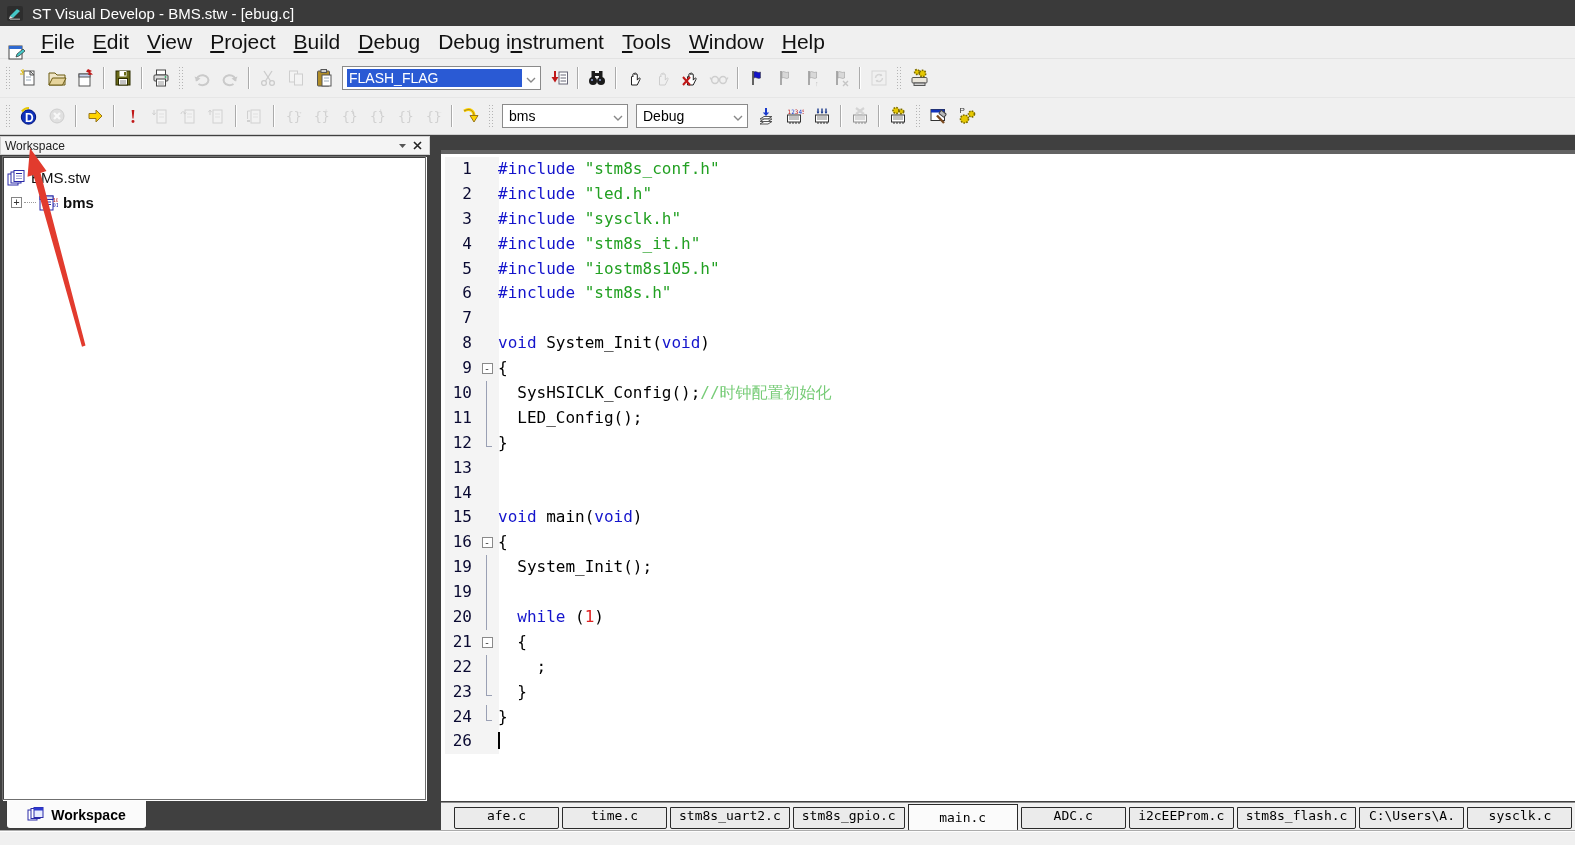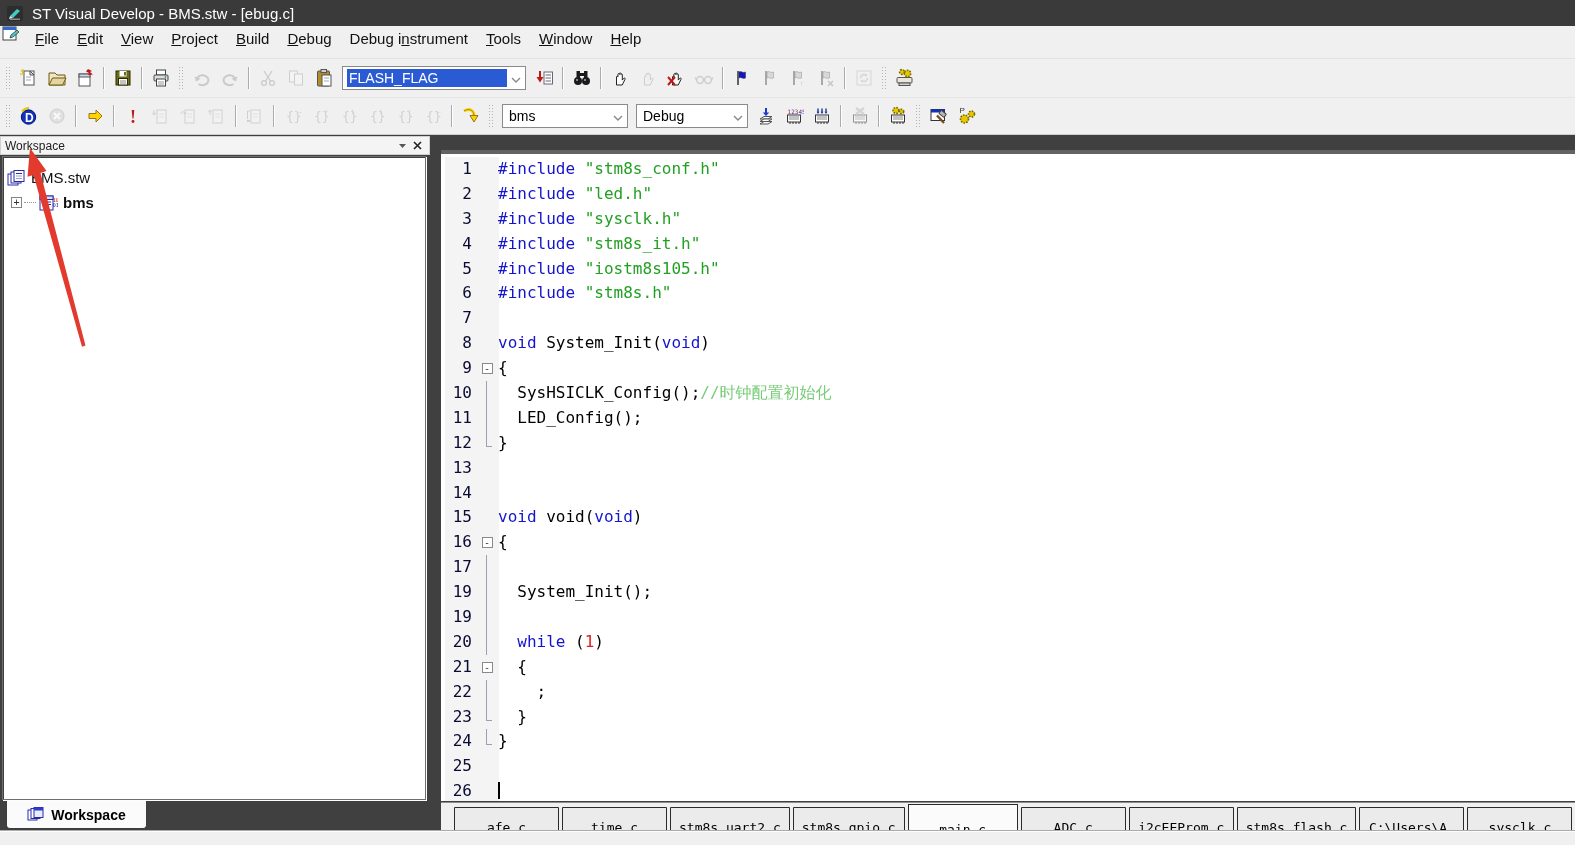--- a/index.html
+++ b/index.html
@@ -5,22 +5,22 @@
   html,body{margin:0;padding:0;width:1575px;height:845px;overflow:hidden;
     background:#f0f0f0;font-family:"Liberation Sans",sans-serif;}
   *{box-sizing:border-box;}
 
   
   .titlebar{height:26px;background:#3a3a3a;color:#fff;display:flex;align-items:center;
     padding-left:7px;font-size:15px;}
   .titlebar .appicon{width:17px;height:17px;margin-right:8px;flex:0 0 auto;}
 
   
-  .menubar{height:33px;background:#f0f0f0;display:flex;align-items:flex-start;
-    font-size:15px;color:#111;border-bottom:1px solid #e3e3e3;}
+  .menubar{height:33px;background:#f0f0f0;display:flex;align-items:flex-end;
+    font-size:21px;color:#111;border-bottom:1px solid #e3e3e3;padding-left:6px;}
   .menubar .mdiicon{width:18px;height:16px;margin:0 6px 0 2px;}
   .menu-item{padding:4px 9px;cursor:default;}
   .menu-item u{text-decoration:underline;}
 
   
   .tbrow{display:flex;align-items:center;background:#f0f0f0;padding-left:2px;}
   .tbrow1{height:39px;border-bottom:1px solid #e6e6e6;}
   .tbrow2{height:37px;border-bottom:1px solid #cfcfcf;}
   .tbtn{width:28px;height:26px;display:flex;align-items:center;justify-content:center;flex:0 0 auto;}
   .tbtn svg{display:block;}
@@ -75,21 +75,21 @@
     font:10px/9px "DejaVu Sans Mono",monospace;text-align:center;}
   .codetext{font-size:16px;color:#000;padding-left:3px;}
   .caret{display:inline-block;width:2px;height:17px;background:#000;vertical-align:-3px;}
 
   
   .tabsrow{position:absolute;left:441px;right:0;top:667px;height:28px;display:flex;
     align-items:flex-start;padding-left:13px;gap:3px;overflow:hidden;
     border-top:1px solid #8d8d8d;background:#f0f0f0;}
   .ftab{margin-top:4px;height:22px;line-height:21px;min-width:105px;text-align:center;
     background:#ebebeb;border:1px solid #2a2a2a;font:13px "DejaVu Sans Mono",monospace;
-    padding:12px 8px;border-radius:0 0 2px 2px;flex:0 0 auto;}
+    padding:0 8px;border-radius:0 0 2px 2px;flex:0 0 auto;}
   .ftab.active{margin-top:1px;height:27px;line-height:25px;background:#fbfbfb;
     border-bottom:1px solid #fbfbfb;min-width:110px;}
 
   
   .statusbar{height:15px;background:#f0f0f0;border-top:1px solid #ababab;
     box-shadow:inset 0 1px 0 #fdfdfd;}
 
   
   .overlay{position:absolute;left:0;top:0;width:1575px;height:845px;pointer-events:none;z-index:50;}
 </style>
@@ -206,21 +206,21 @@
     </div>
     <div class="tbtn">
       <svg viewBox="0 0 20 20" width="20" height="20">
         <rect x="3.5" y="3" width="12" height="15" rx="1" fill="#b08d28" stroke="#555"></rect>
         <rect x="7" y="1.5" width="5.5" height="3" fill="#d0d0d0" stroke="#555"></rect>
         <rect x="8" y="7" width="9" height="11" fill="#fff" stroke="#555"></rect>
         <line x1="10" y1="10" x2="15" y2="10" stroke="#9ab"></line>
         <line x1="10" y1="13" x2="15" y2="13" stroke="#9ab"></line>
       </svg>
     </div>
-    <div class="combo sel" style="width: 184px;">
+    <div class="combo sel" style="width: 199px;">
       <span class="cval">FLASH_FLAG</span>
       <span class="carrow"><svg width="10" height="6" viewBox="0 0 10 6">
           <path d="M1 1l4 4 4-4" stroke="#888" fill="none" stroke-width="1.4"></path>
         </svg></span>
     </div>
     <div class="tbtn">
       <svg viewBox="0 0 20 20" width="20" height="20">
         <line x1="6" y1="3" x2="6" y2="10" stroke="#c01818" stroke-width="2"></line>
         <path d="M6 14.5L2.5 9h7z" fill="#c01818"></path>
         <rect x="10" y="4" width="8.5" height="12" fill="#fff" stroke="#667"></rect>
@@ -594,31 +594,29 @@
         <div class="line"><span class="lnum">5</span><span class="fcell"></span><span class="codetext"><span style="color: rgb(20, 20, 204);">#include</span><span style="color: rgb(0, 0, 0);"> </span><span style="color: rgb(34, 160, 34);">"iostm8s105.h"</span></span></div>
         <div class="line"><span class="lnum">6</span><span class="fcell"></span><span class="codetext"><span style="color: rgb(20, 20, 204);">#include</span><span style="color: rgb(0, 0, 0);"> </span><span style="color: rgb(34, 160, 34);">"stm8s.h"</span></span></div>
         <div class="line"><span class="lnum">7</span><span class="fcell"></span><span class="codetext"></span></div>
         <div class="line"><span class="lnum">8</span><span class="fcell"></span><span class="codetext"><span style="color: rgb(20, 20, 204);">void</span><span style="color: rgb(0, 0, 0);"> System_Init(</span><span style="color: rgb(20, 20, 204);">void</span><span style="color: rgb(0, 0, 0);">)</span></span></div>
         <div class="line"><span class="lnum">9</span><span class="fcell"><span class="fbox">-</span></span><span class="codetext"><span style="color: rgb(0, 0, 0);">{</span></span></div>
         <div class="line"><span class="lnum">10</span><span class="fcell fline"></span><span class="codetext"><span style="color: rgb(0, 0, 0);">  SysHSICLK_Config();</span><span style="color: rgb(119, 204, 119);">//时钟配置初始化</span></span></div>
         <div class="line"><span class="lnum">11</span><span class="fcell fline"></span><span class="codetext"><span style="color: rgb(0, 0, 0);">  LED_Config();</span></span></div>
         <div class="line"><span class="lnum">12</span><span class="fcell fend"></span><span class="codetext"><span style="color: rgb(0, 0, 0);">}</span></span></div>
         <div class="line"><span class="lnum">13</span><span class="fcell"></span><span class="codetext"></span></div>
         <div class="line"><span class="lnum">14</span><span class="fcell"></span><span class="codetext"></span></div>
-        <div class="line"><span class="lnum">15</span><span class="fcell"></span><span class="codetext"><span style="color: rgb(20, 20, 204);">void</span><span style="color: rgb(0, 0, 0);"> void(</span><span style="color: rgb(20, 20, 204);">void</span><span style="color: rgb(0, 0, 0);">)</span></span></div>
+        <div class="line"><span class="lnum">15</span><span class="fcell"></span><span class="codetext"><span style="color: rgb(20, 20, 204);">void</span><span style="color: rgb(0, 0, 0);"> main(</span><span style="color: rgb(20, 20, 204);">void</span><span style="color: rgb(0, 0, 0);">)</span></span></div>
         <div class="line"><span class="lnum">16</span><span class="fcell"><span class="fbox">-</span></span><span class="codetext"><span style="color: rgb(0, 0, 0);">{</span></span></div>
-        <div class="line"><span class="lnum">17</span><span class="fcell fline"></span><span class="codetext"></span></div>
         <div class="line"><span class="lnum">19</span><span class="fcell fline"></span><span class="codetext"><span style="color: rgb(0, 0, 0);">  System_Init();</span></span></div>
         <div class="line"><span class="lnum">19</span><span class="fcell fline"></span><span class="codetext"></span></div>
         <div class="line"><span class="lnum">20</span><span class="fcell fline"></span><span class="codetext"><span style="color: rgb(0, 0, 0);">  </span><span style="color: rgb(20, 20, 204);">while</span><span style="color: rgb(0, 0, 0);"> (</span><span style="color: rgb(224, 32, 32);">1</span><span style="color: rgb(0, 0, 0);">)</span></span></div>
         <div class="line"><span class="lnum">21</span><span class="fcell"><span class="fbox">-</span></span><span class="codetext"><span style="color: rgb(0, 0, 0);">  {</span></span></div>
         <div class="line"><span class="lnum">22</span><span class="fcell fline"></span><span class="codetext"><span style="color: rgb(0, 0, 0);">    ;</span></span></div>
         <div class="line"><span class="lnum">23</span><span class="fcell fend"></span><span class="codetext"><span style="color: rgb(0, 0, 0);">  }</span></span></div>
         <div class="line"><span class="lnum">24</span><span class="fcell fend"></span><span class="codetext"><span style="color: rgb(0, 0, 0);">}</span></span></div>
-        <div class="line"><span class="lnum">25</span><span class="fcell"></span><span class="codetext"></span></div>
         <div class="line"><span class="lnum">26</span><span class="fcell"></span><span class="codetext"><span class="caret"></span></span></div>
       </div>
   </div>
 
   <div class="tabsrow">
       <div class="ftab">afe.c</div>
       <div class="ftab">time.c</div>
       <div class="ftab">stm8s_uart2.c</div>
       <div class="ftab">stm8s_gpio.c</div>
       <div class="ftab active">main.c</div>

